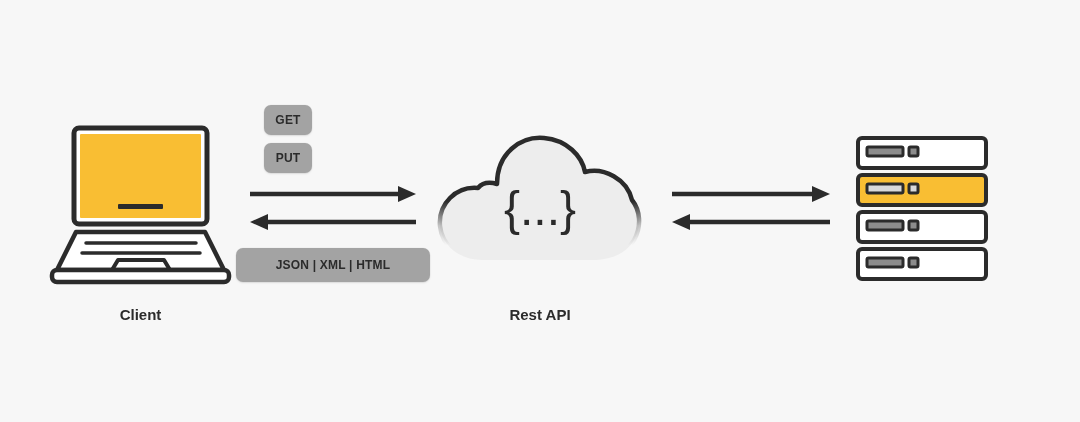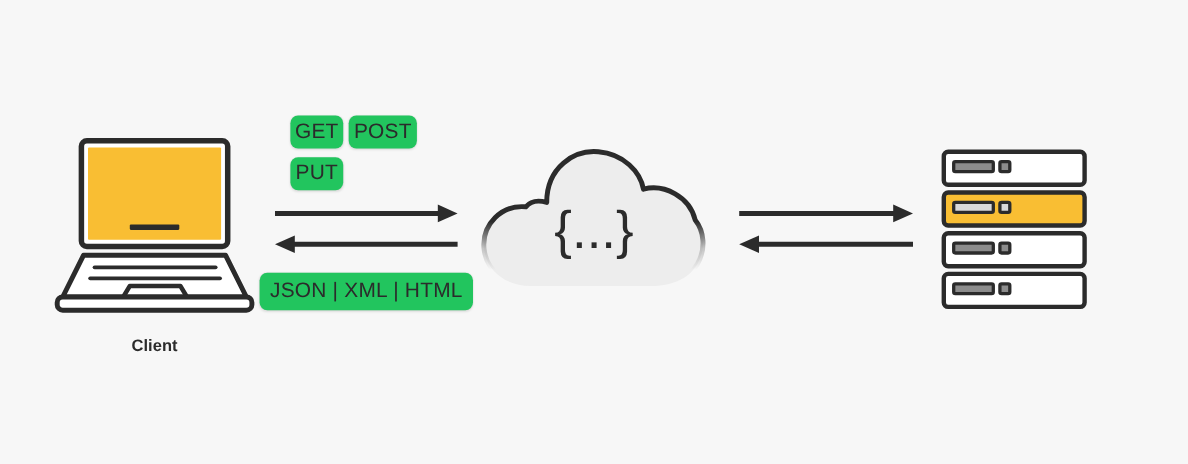--- a/index.html
+++ b/index.html
@@ -17,26 +17,26 @@
   #stage {
     position: relative;
     width: 1080px;
     height: 422px;
     background: #f7f7f7;
   }
 
   
   .chip {
     position: absolute;
-    background: #22c55e;
+    background: #a3a3a3;
     border-radius: 7px;
     box-shadow: 0 1px 2px rgba(0,0,0,0.10), 0 0 0 0.5px rgba(0,0,0,0.04);
     color: #2b2b2b;
-    font-weight: normal;
-    font-size: 19px;
+    font-weight: bold;
+    font-size: 12px;
     letter-spacing: 0.2px;
     display: flex;
     align-items: center;
     justify-content: center;
     white-space: nowrap;
     box-sizing: border-box;
   }
 
   
   .caption {
@@ -74,21 +74,20 @@
       <path d="M 64 144 L 70 134 L 116 134 L 122 144" fill="none" stroke="#2b2b2b" stroke-width="4" stroke-linejoin="round" stroke-linecap="round"></path>
 
       <rect x="4" y="144" width="177" height="12" rx="5" ry="5" fill="#ffffff" stroke="#2b2b2b" stroke-width="4.5"></rect>
     </svg>
   </div>
 
   <div class="caption" style="left:48px; top:306px; width:185px;">Client</div>
 
   <div class="chip" style="left:264px; top:105px; width:48px; height:30px;">GET</div>
 
-  <div class="chip" style="left:317px; top:105px; width:62px; height:30px;">POST</div>
 
   <div class="chip" style="left:264px; top:143px; width:48px; height:30px;">PUT</div>
 
 
   <div class="node" style="left:248px; top:185px; width:170px; height:45px;">
     <svg width="170" height="45" viewBox="0 0 170 45">
       <g>
         <line x1="2" y1="9" x2="152" y2="9" stroke="#2b2b2b" stroke-width="4.5" stroke-linecap="butt"></line>
         <path d="M 150 1 L 168 9 L 150 17 Z" fill="#2b2b2b"></path>
       </g>
@@ -121,20 +120,21 @@
                C 192 122, 176 128, 158 128
                L 48 128
                C 26 128, 8 114, 6 94
                C 4 72, 22 54, 44 56
                C 49 50, 56 50, 63 52 Z" fill="#ededed" stroke="url(#cloudStrokeFade)" stroke-width="4.5" stroke-linejoin="round"></path>
 
       <text x="106" y="93" text-anchor="middle" font-family="'Liberation Sans', sans-serif" font-size="48" font-weight="normal" fill="#2b2b2b">{...}</text>
     </svg>
   </div>
 
+  <div class="caption" style="left:434px; top:306px; width:212px;">Rest API</div>
 
 
   <div class="node" style="left:670px; top:185px; width:162px; height:45px;">
     <svg width="162" height="45" viewBox="0 0 162 45">
       <g>
         <line x1="2" y1="9" x2="144" y2="9" stroke="#2b2b2b" stroke-width="4.5" stroke-linecap="butt"></line>
         <path d="M 142 1 L 160 9 L 142 17 Z" fill="#2b2b2b"></path>
       </g>
       <g>
         <line x1="18" y1="37" x2="160" y2="37" stroke="#2b2b2b" stroke-width="4.5" stroke-linecap="butt"></line>

